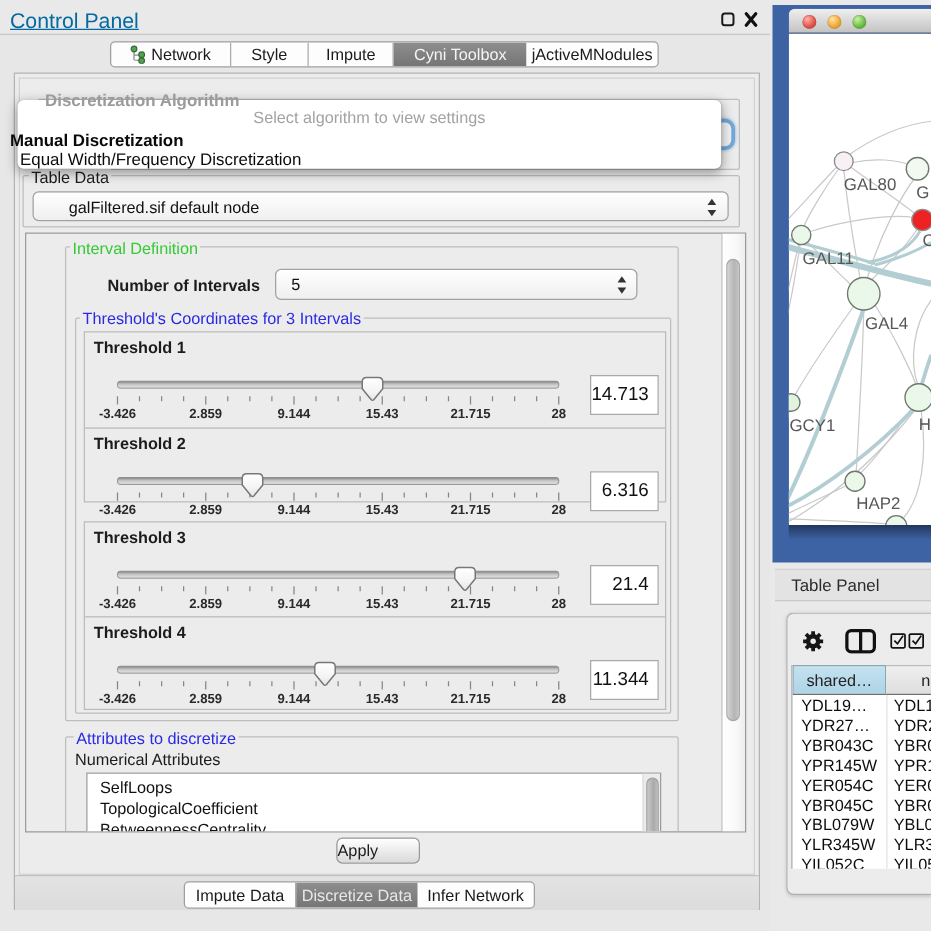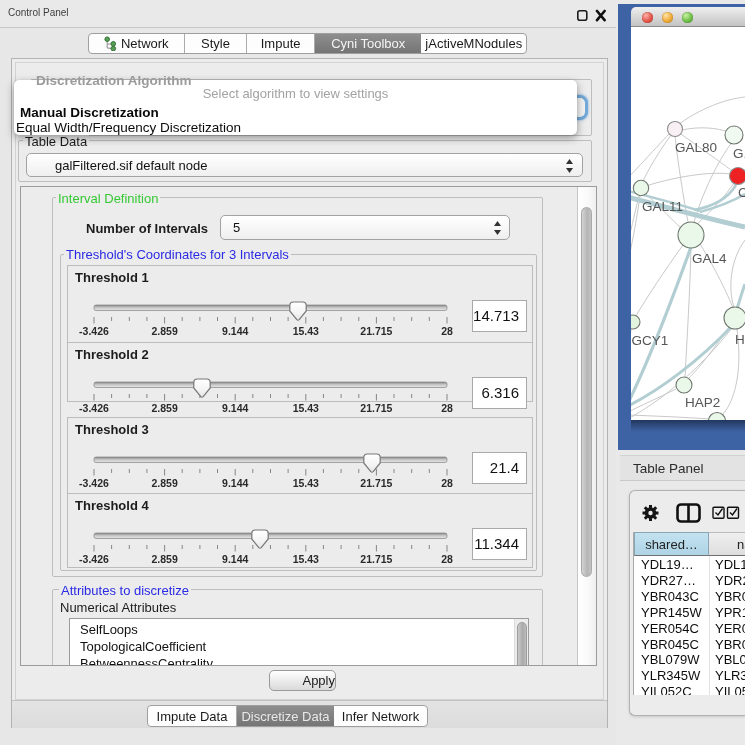--- a/index.html
+++ b/index.html
@@ -13,21 +13,21 @@
 
 .grp { position:absolute; border:1px solid #bdbdbd; border-radius:2px; }
 .gtitle { position:absolute; font-size:13px; background:#ececec; padding:0 2px; white-space:nowrap; }
 .tabseg { height:100%; display:flex; align-items:center; justify-content:center; font-size:13px; color:#1a1a1a; }
 </style></head>
 <body>
 
 <div class="abs" style="left:0;top:0;width:616px;height:745px;background:#e7e7e7;"></div>
 
 <div class="abs" style="left:0;top:0;width:616px;height:28px;background:#e9e9e9;border-bottom:1px solid #c6c6c6;"></div>
-<div class="abs" style="left:8px;top:7px;font-size:10px;color:#404040;">Control Panel</div>
+<div class="abs" style="left:8px;top:7px;font-size:17px;color:#0369a1;text-decoration:underline;">Control Panel</div>
 <svg class="abs" style="left:576px;top:9px;" width="32" height="13" viewBox="0 0 32 13">
  <rect x="1.8" y="1.8" width="9" height="9.4" rx="2" fill="none" stroke="#1a1a1a" stroke-width="1.6"></rect>
  <path d="M21 2 L28.6 11.2 M28.6 2 L21 11.2" stroke="#111" stroke-width="2.6" stroke-linecap="round"></path>
 </svg>
 
 <div class="abs" style="left:88px;top:33px;width:439px;height:21px;background:#fdfdfd;border:1px solid #9f9f9f;border-radius:4px;display:flex;overflow:hidden;">
  <div class="tabseg" style="width:96px;border-right:1px solid #ababab;">
   <svg width="13" height="15" viewBox="0 0 13 15" style="margin-right:4px;">
    <path d="M3.2 4 L3.2 12 M3.2 8 L9 8 M3.2 12 L9 12.5" stroke="#8a8a8a" stroke-width="1"></path>
    <circle cx="3.2" cy="3.2" r="2.3" fill="#55a055" stroke="#2f6b2f" stroke-width="0.9"></circle>
@@ -280,37 +280,37 @@
   <div class="abs" style="left:10px;top:3px;font-size:13px;color:#111;line-height:16.8px;">SelfLoops<br>TopologicalCoefficient<br>BetweennessCentrality<br></div>
   <div class="abs" style="right:0px;top:0px;width:14px;height:70px;background:#ececec;border-left:1px solid #dcdcdc;"></div>
   <div class="abs" style="right:1.5px;top:3px;width:10px;height:50px;border-radius:5px;background:linear-gradient(90deg,#c9c9c9,#aaaaaa 60%,#bdbdbd);border:1px solid #9d9d9d;"></div>
  </div>
 
  <div class="abs" style="left:577px;top:186px;width:20px;height:480px;background:linear-gradient(90deg,#ffffff 0%,#f8f8f8 60%,#ececec 100%);border-left:1px solid #c6c6c6;"></div>
  <div class="abs" style="left:580.5px;top:207px;width:11px;height:370px;border-radius:5.5px;background:linear-gradient(90deg,#d3d3d3,#b5b5b5 60%,#c4c4c4);border:1px solid #a8a8a8;"></div>
 </div>
 </div>
 
-<div class="abs" style="left:269px;top:670px;width:67px;height:21px;border:1px solid #999;border-radius:5px;background:linear-gradient(180deg,#ffffff,#e8e8e8 60%,#dadada);text-align:right;font-size:13px;color:#1c1c1c;line-height:19px;">Apply</div>
+<div class="abs" style="left:269px;top:670px;width:67px;height:21px;border:1px solid #999;border-radius:5px;background:linear-gradient(180deg,#ffffff,#e8e8e8 60%,#dadada);text-align:left;font-size:13px;color:#1c1c1c;line-height:19px;">Apply</div>
 
 <div class="abs" style="left:12px;top:700px;width:595px;height:28px;background:linear-gradient(180deg,#e3e3e3,#dcdcdc);border-top:1px solid #c2c2c2;"></div>
 <div class="abs" style="left:147px;top:705px;width:281px;height:22px;background:#fdfdfd;border:1px solid #9f9f9f;border-radius:4px;display:flex;overflow:hidden;">
  <div class="tabseg" style="width:89px;border-right:1px solid #ababab;">Impute Data</div>
  <div class="tabseg" style="width:97px;background:linear-gradient(180deg,#8e8e8e,#757575);color:#e8e8e8;">Discretize Data</div>
  <div class="tabseg" style="width:93px;">Infer Network</div>
 </div>
 
 <svg class="abs" style="left:615px;top:369px;" width="6" height="7" viewBox="0 0 6 7">
     <path d="M1 6.5 L1 1.5 L5.5 4.8 Z" fill="#555"></path>
   </svg>
 
 <div class="abs" style="left:14px;top:80px;width:563px;height:55px;background:#fff;border-radius:5px;box-shadow:0 3px 9px rgba(0,0,0,0.38),0 0 1px rgba(0,0,0,0.2);"></div>
 <div class="abs" style="left:36px;top:73px;font-size:13.5px;font-weight:bold;color:#9b9b9b;">Discretization Algorithm</div>
 <div class="abs" style="left:14px;top:86px;width:563px;text-align:center;font-size:13px;color:#a2a2a2;">Select algorithm to view settings</div>
-<div class="abs" style="left:20px;top:105px;font-size:13.5px;font-weight:bold;color:#0a0a0a;">Manual Discretization</div>
+<div class="abs" style="left:8px;top:105px;font-size:13.5px;font-weight:bold;color:#0a0a0a;">Manual Discretization</div>
 <div class="abs" style="left:16px;top:120px;font-size:13.5px;color:#0a0a0a;">Equal Width/Frequency Discretization</div>
 
 <div class="abs" style="left:616px;top:0;width:129px;height:745px;background:#e9e9e9;"></div>
 <div class="abs" style="left:618px;top:4px;width:127px;height:446px;background:linear-gradient(90deg,#44690f0 0%,#3e63a4 0%,#3e63a4 100%);"></div>
 <div class="abs" style="left:618px;top:4px;width:127px;height:446px;background:#3e63a4;"></div>
 
 <div class="abs" style="left:631px;top:7px;width:114px;height:20px;background:linear-gradient(180deg,#efefef,#d9d9d9 50%,#c3c3c3);border-bottom:1px solid #8a8a8a;border-radius:5px 0 0 0;"></div>
 <div class="abs" style="left:641.5px;top:12px;width:11px;height:11px;border-radius:50%;background:radial-gradient(circle at 35% 30%,#ffb3aa,#e4574b 55%,#c13a31);box-shadow:inset 0 0 1px #8e2b25;"></div>
 <div class="abs" style="left:661.5px;top:12px;width:11px;height:11px;border-radius:50%;background:radial-gradient(circle at 35% 30%,#ffe4a8,#efab38 55%,#ca8a26);box-shadow:inset 0 0 1px #94681c;"></div>
 <div class="abs" style="left:681.5px;top:12px;width:11px;height:11px;border-radius:50%;background:radial-gradient(circle at 35% 30%,#c9f3a4,#71bf49 55%,#4f9a33);box-shadow:inset 0 0 1px #3b7524;"></div>

